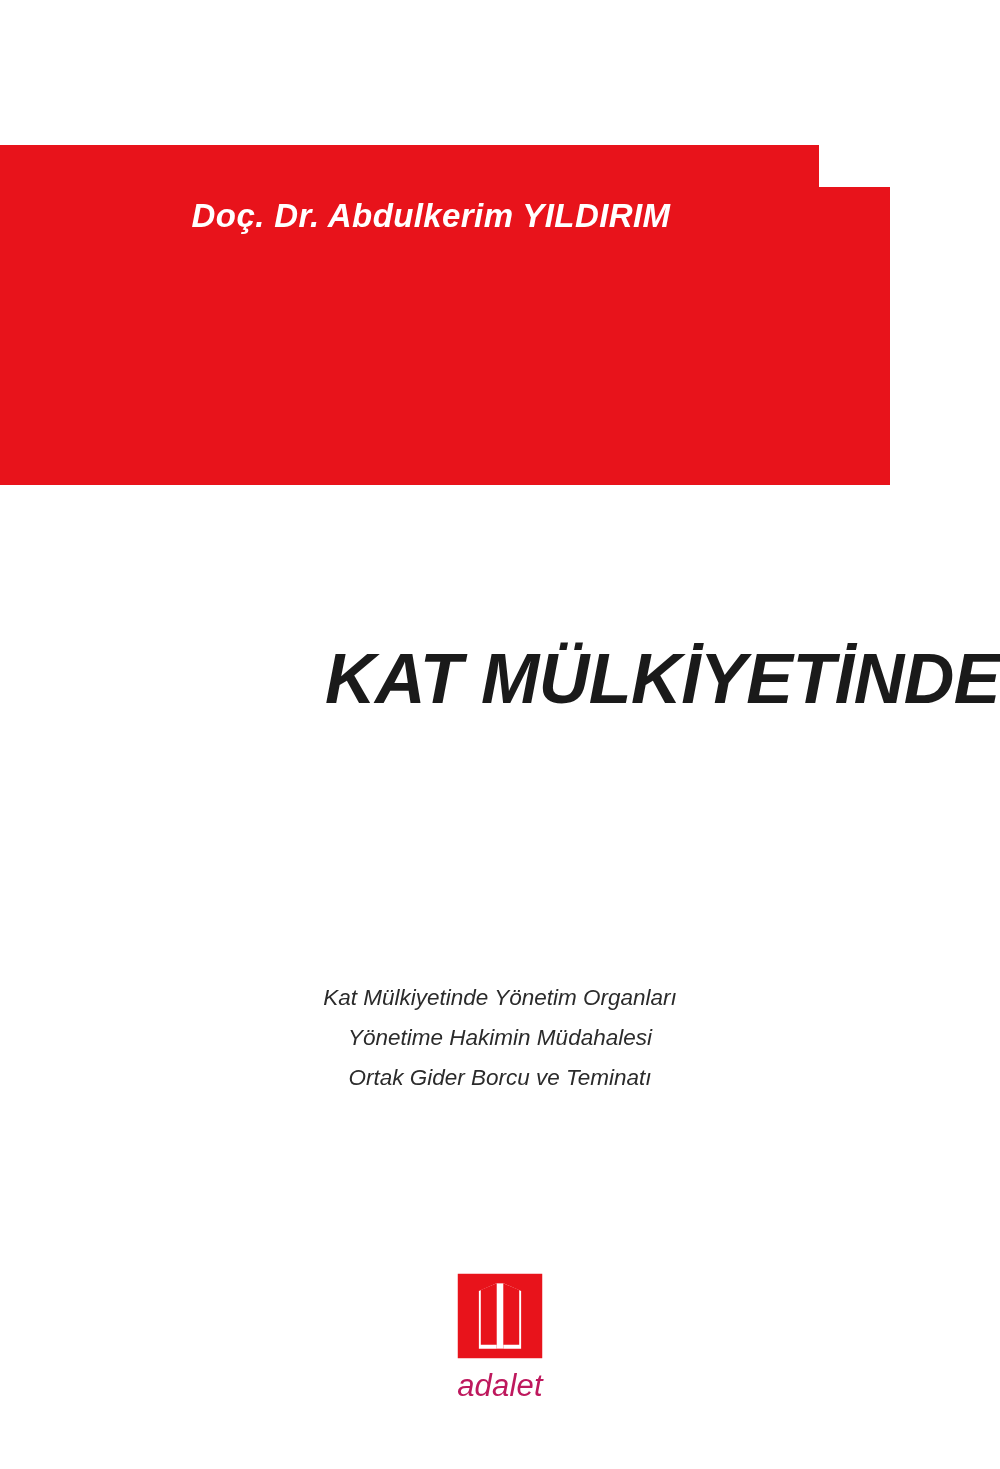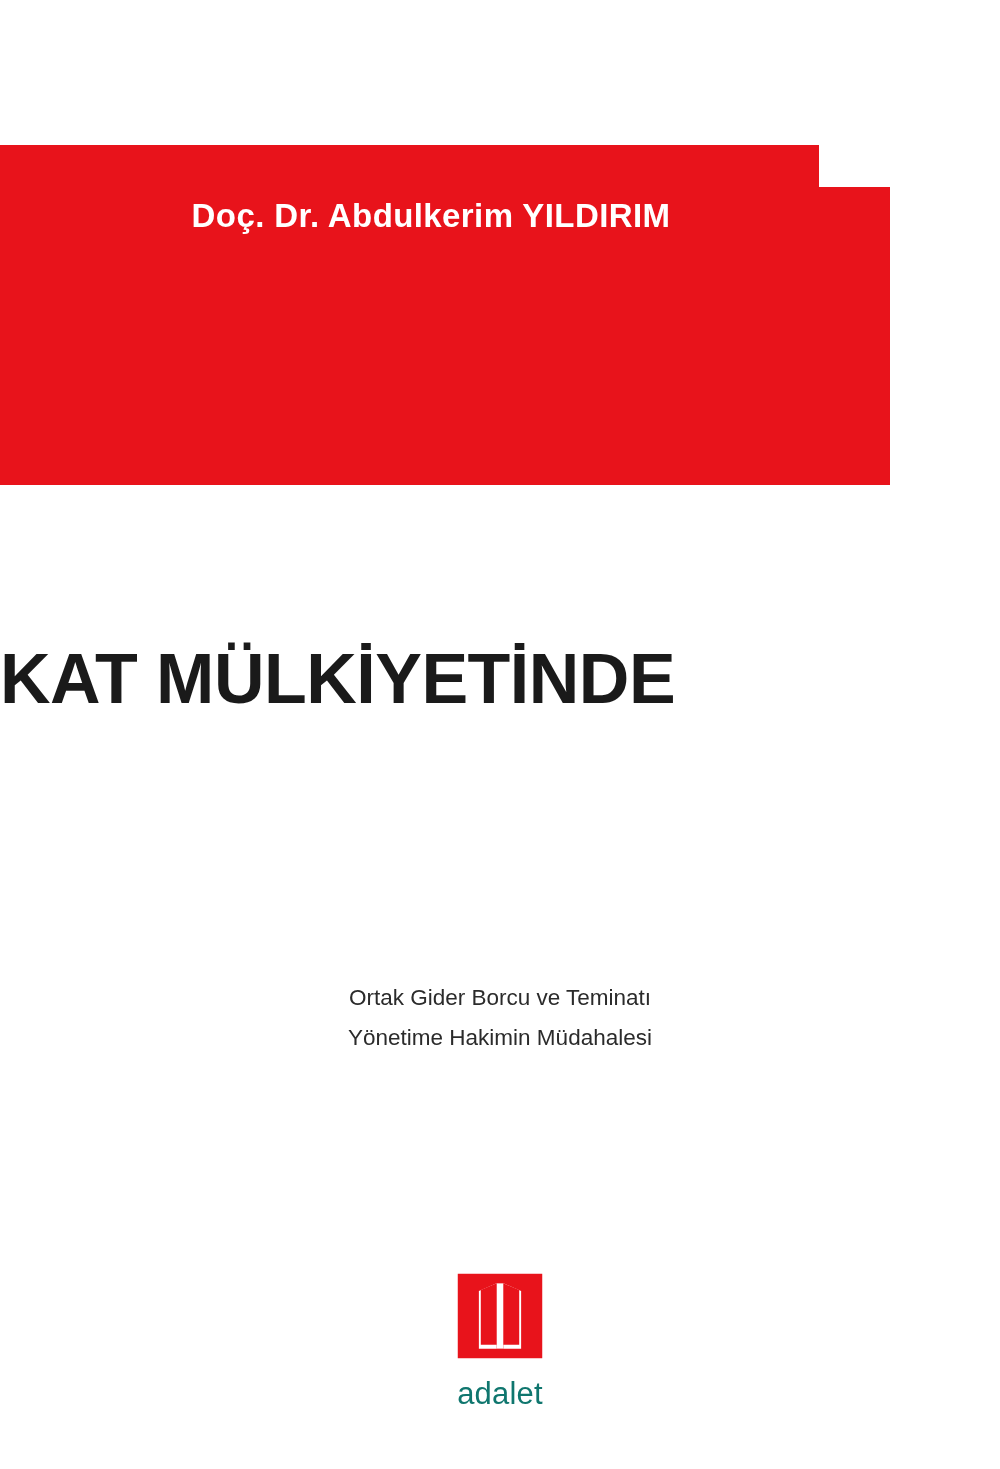--- a/index.html
+++ b/index.html
@@ -12,20 +12,21 @@
     height: 1469px;
     position: relative;
     font-family: "Liberation Sans", sans-serif;
     overflow: hidden;
   }
 
   .cover {
     position: absolute;
     inset: 0;
     background: #ffffff;
+    font-style: italic;
   }
 
   
   .banner {
     position: absolute;
     left: 0;
     top: 145px;
     width: 890px;
     height: 340px;
     background: #e8131b;
@@ -55,21 +56,21 @@
     padding-right: 28px;
     box-sizing: border-box;
   }
 
   
   .title-block {
     position: absolute;
     left: 0;
     top: 640px;
     width: 1000px;
-    text-align: left;
+    text-align: right;
   }
   .title-line {
     color: #1a1a1a;
     font-weight: bold;
     font-size: 70px;
     line-height: 1.12;
     letter-spacing: -0.5px;
   }
 
   
@@ -95,45 +96,46 @@
     width: 1000px;
     text-align: center;
   }
   .logo-mark {
     display: block;
     margin: 0 auto;
     width: 96px;
     height: 96px;
   }
   .publisher-name {
-    margin-top: 12px;
+    margin-top: 4px;
     font-size: 31px;
-    color: #0f766e;
+    color: #be185d;
     font-weight: 400;
     letter-spacing: 0.2px;
   }
 </style>
 </head>
 <body>
 
 <div class="cover">
 
   <div class="banner">
     <div class="banner-notch"></div>
   </div>
 
   <div class="author">Doç. Dr. Abdulkerim YILDIRIM</div>
 
   <div class="title-block">
     <div class="title-line">KAT MÜLKİYETİNDE</div>
   </div>
 
   <div class="subtitles">
+    <div class="subtitle-line">Kat Mülkiyetinde Yönetim Organları</div>
+    <div class="subtitle-line">Yönetime Hakimin Müdahalesi</div>
     <div class="subtitle-line">Ortak Gider Borcu ve Teminatı</div>
-    <div class="subtitle-line">Yönetime Hakimin Müdahalesi</div>
   </div>
 
   <div class="publisher">
     <svg class="logo-mark" viewBox="0 0 100 100">
       <rect x="6" y="6" width="88" height="88" fill="#e8131b"></rect>
       <rect x="46.5" y="16" width="7" height="68" fill="#ffffff"></rect>
       <path d="M46.5 16 L28 24 L28 84 L46.5 84 Z" fill="#ffffff"></path>
       <path d="M53.5 16 L72 24 L72 84 L53.5 84 Z" fill="#ffffff"></path>
       <path d="M46.5 16 L30 23 L30 80 L46.5 80 Z" fill="#e8131b"></path>
       <path d="M53.5 16 L70 23 L70 80 L53.5 80 Z" fill="#e8131b"></path>

